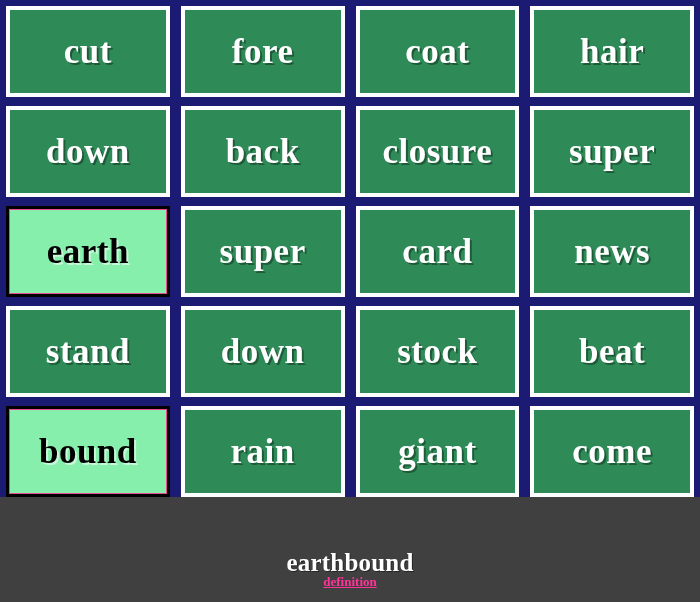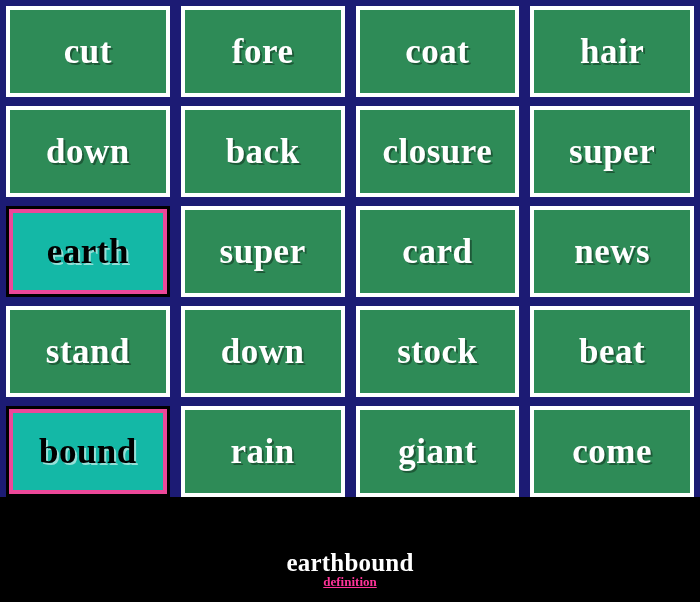--- a/index.html
+++ b/index.html
@@ -60,27 +60,27 @@
     justify-content: center;
     border: 1px solid #ffffff;
   }
 
   
   .word-tile.state-selected {
     background: #000000;
     padding: 3px;
   }
   .word-tile.state-selected .tile-face {
-    background: #14b8a6;
+    background: #86efac;
     width: 100%;
     height: 100%;
     display: flex;
     align-items: center;
     justify-content: center;
-    border: 4px solid #ec4899;
+    border: 1px solid #ec4899;
   }
 
   .tile-label {
     font-family: "Liberation Serif", "DejaVu Serif", serif;
     font-weight: bold;
     font-size: 35px;
     line-height: 1;
     letter-spacing: 0.5px;
     white-space: nowrap;
   }
@@ -97,21 +97,21 @@
 
   
   #answer-panel {
     flex: 1;
     width: 700px;
     display: flex;
     flex-direction: column;
     align-items: center;
     justify-content: flex-start;
     padding-top: 53px;
-    background: #000000;
+    background: #404040;
   }
 
   #answer-word {
     font-family: "Liberation Serif", "DejaVu Serif", serif;
     font-weight: bold;
     font-size: 25px;
     line-height: 1;
     color: #ffffff;
     text-shadow: 1px 1px 0 rgba(0,0,0,0.45);
     letter-spacing: 0.2px;

